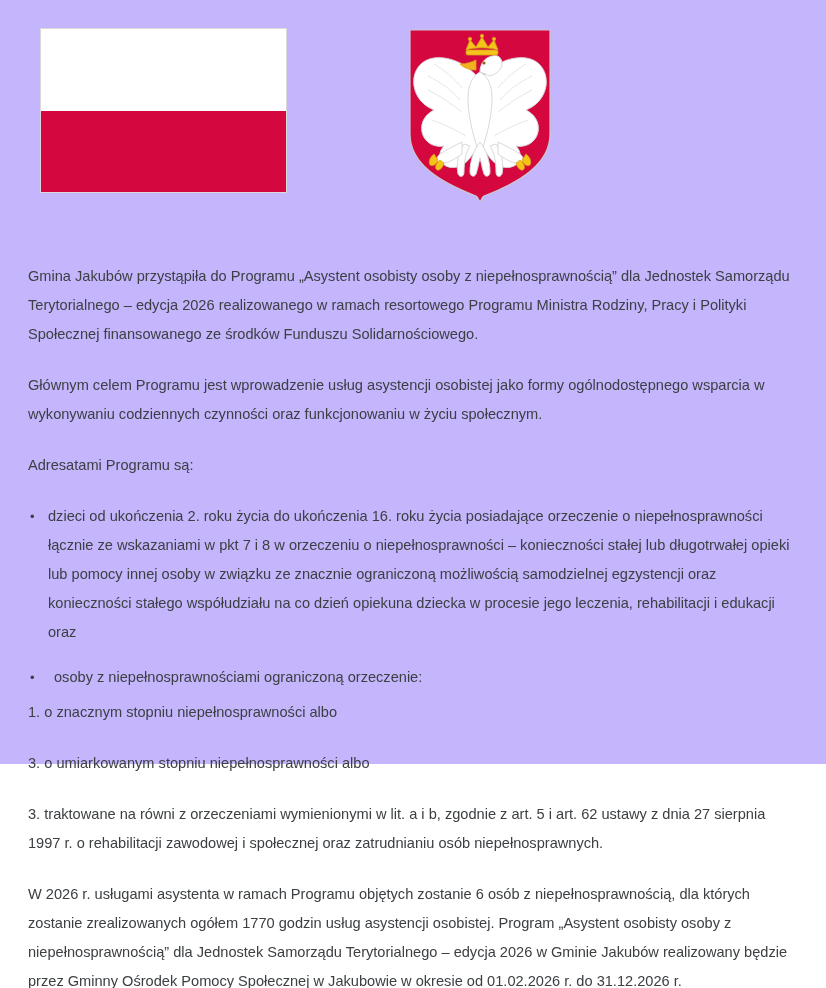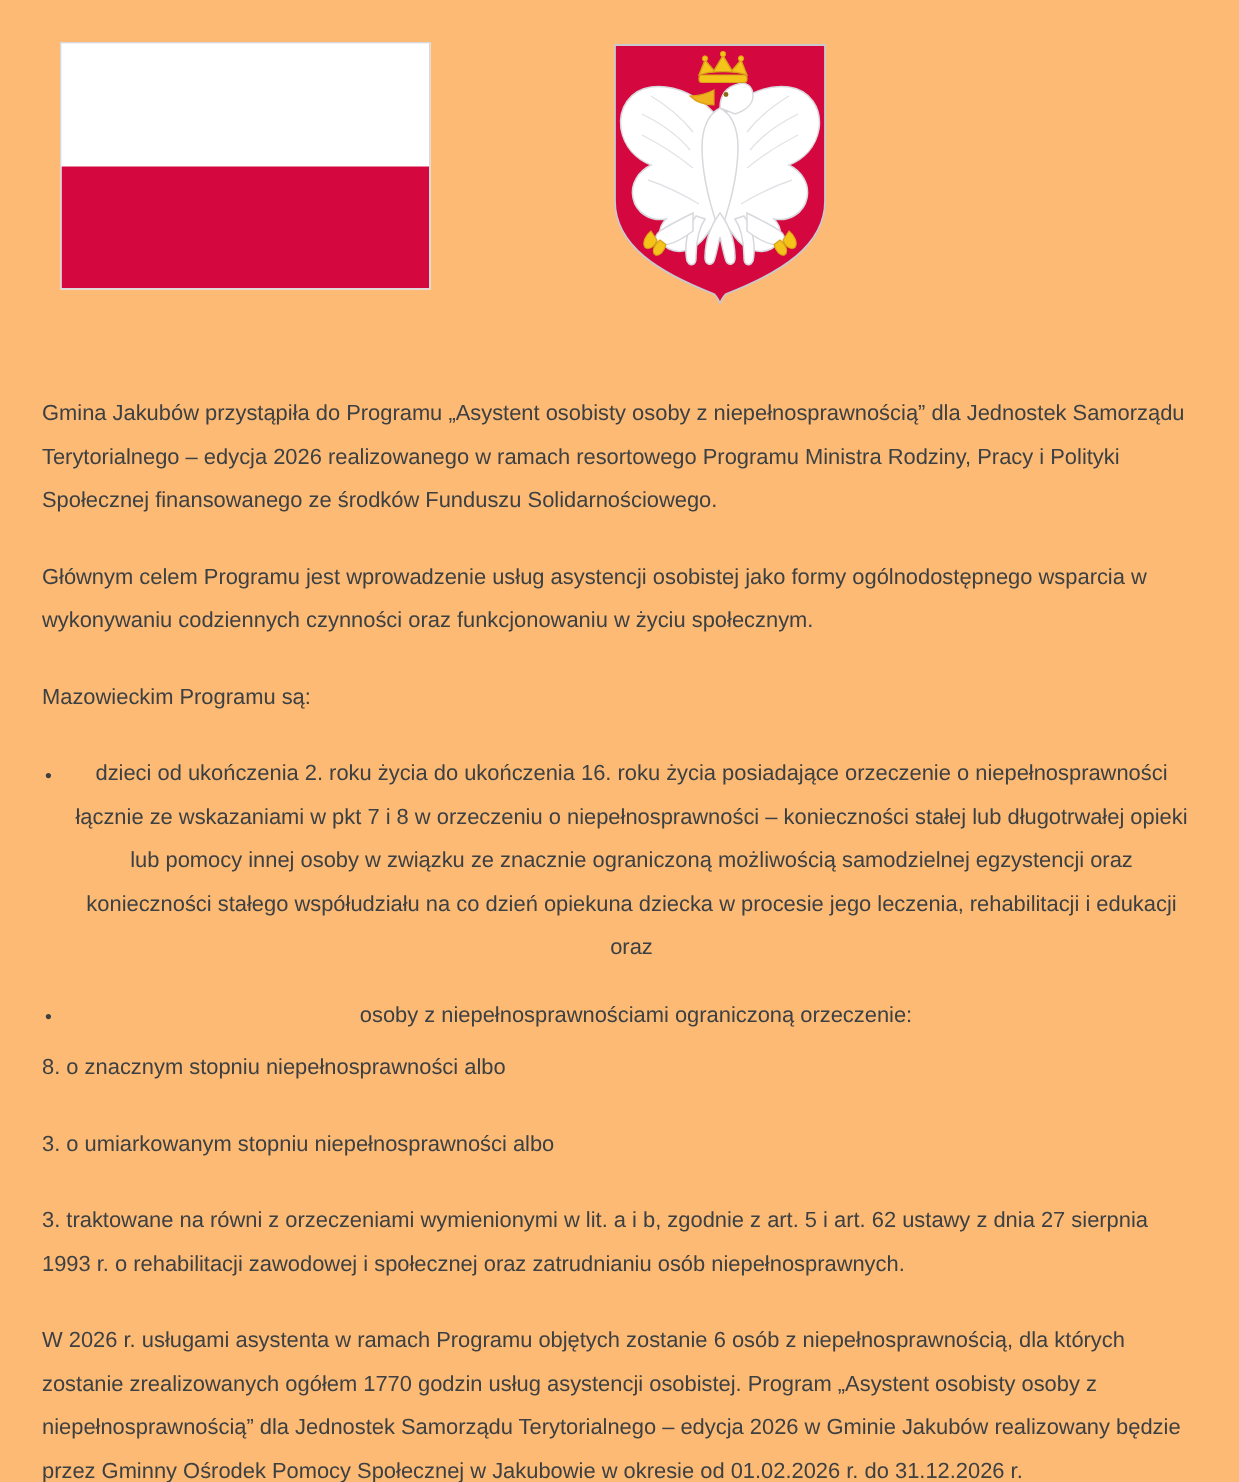--- a/index.html
+++ b/index.html
@@ -12,22 +12,22 @@
     width: 826px;
     height: 988px;
     font-family: "Liberation Sans", sans-serif;
     color: #3c4043;
     overflow: hidden;
   }
 
   .page {
     position: relative;
     width: 826px;
-    height: 988px;
-    background: #fdba74;
+    height: 764px;
+    background: #c4b5fd;
   }
 
   
   .emblem-row {
     position: absolute;
     left: 0;
     top: 0;
     width: 826px;
     height: 232px;
   }
@@ -80,21 +80,20 @@
 
   .para {
     margin: 0 0 22px 0;
     text-align: left;
   }
 
   .bullet-list {
     margin: 0;
     padding: 0;
     list-style: none;
-    text-align: center;
   }
   .bullet-item {
     position: relative;
     padding-left: 20px;
     margin: 0 0 6px 0;
   }
   .bullet-item::before {
     content: "•";
     position: absolute;
     left: 2px;
@@ -218,28 +217,28 @@
       </svg>
     </div>
   </div>
 
   <div class="content">
 
     <p class="para">Gmina Jakubów przystąpiła do Programu „Asystent osobisty osoby z niepełnosprawnością” dla Jednostek Samorządu Terytorialnego – edycja 2026 realizowanego w ramach resortowego Programu Ministra Rodziny, Pracy i Polityki Społecznej finansowanego ze środków Funduszu Solidarnościowego.</p>
 
     <p class="para">Głównym celem Programu jest wprowadzenie usług asystencji osobistej jako formy ogólnodostępnego wsparcia w wykonywaniu codziennych czynności oraz funkcjonowaniu w życiu społecznym.</p>
 
-    <p class="para">Mazowieckim Programu są:</p>
+    <p class="para">Adresatami Programu są:</p>
 
     <ul class="bullet-list">
       <li class="bullet-item gap-after">dzieci od ukończenia 2. roku życia do ukończenia 16. roku życia posiadające orzeczenie o niepełnosprawności łącznie ze wskazaniami w pkt 7 i 8 w orzeczeniu o niepełnosprawności – konieczności stałej lub długotrwałej opieki lub pomocy innej osoby w związku ze znacznie ograniczoną możliwością samodzielnej egzystencji oraz konieczności stałego współudziału na co dzień opiekuna dziecka w procesie jego leczenia, rehabilitacji i edukacji oraz</li>
       <li class="bullet-item wide">osoby z niepełnosprawnościami ograniczoną orzeczenie:</li>
     </ul>
 
-    <p class="num-item num-first">8. o znacznym stopniu niepełnosprawności albo</p>
+    <p class="num-item num-first">1. o znacznym stopniu niepełnosprawności albo</p>
     <p class="num-item">3. o umiarkowanym stopniu niepełnosprawności albo</p>
-    <p class="num-item">3. traktowane na równi z orzeczeniami wymienionymi w lit. a i b, zgodnie z art. 5 i art. 62 ustawy z dnia 27 sierpnia 1993 r. o rehabilitacji zawodowej i społecznej oraz zatrudnianiu osób niepełnosprawnych.</p>
+    <p class="num-item">3. traktowane na równi z orzeczeniami wymienionymi w lit. a i b, zgodnie z art. 5 i art. 62 ustawy z dnia 27 sierpnia 1997 r. o rehabilitacji zawodowej i społecznej oraz zatrudnianiu osób niepełnosprawnych.</p>
 
 
     <p class="para">W 2026 r. usługami asystenta w ramach Programu objętych zostanie 6 osób z niepełnosprawnością, dla których zostanie zrealizowanych ogółem 1770 godzin usług asystencji osobistej. Program „Asystent osobisty osoby z niepełnosprawnością” dla Jednostek Samorządu Terytorialnego – edycja 2026 w Gminie Jakubów realizowany będzie przez Gminny Ośrodek Pomocy Społecznej w Jakubowie w okresie od 01.02.2026 r. do 31.12.2026 r.</p>
   </div>
 
 </div>
 
 </body></html>

